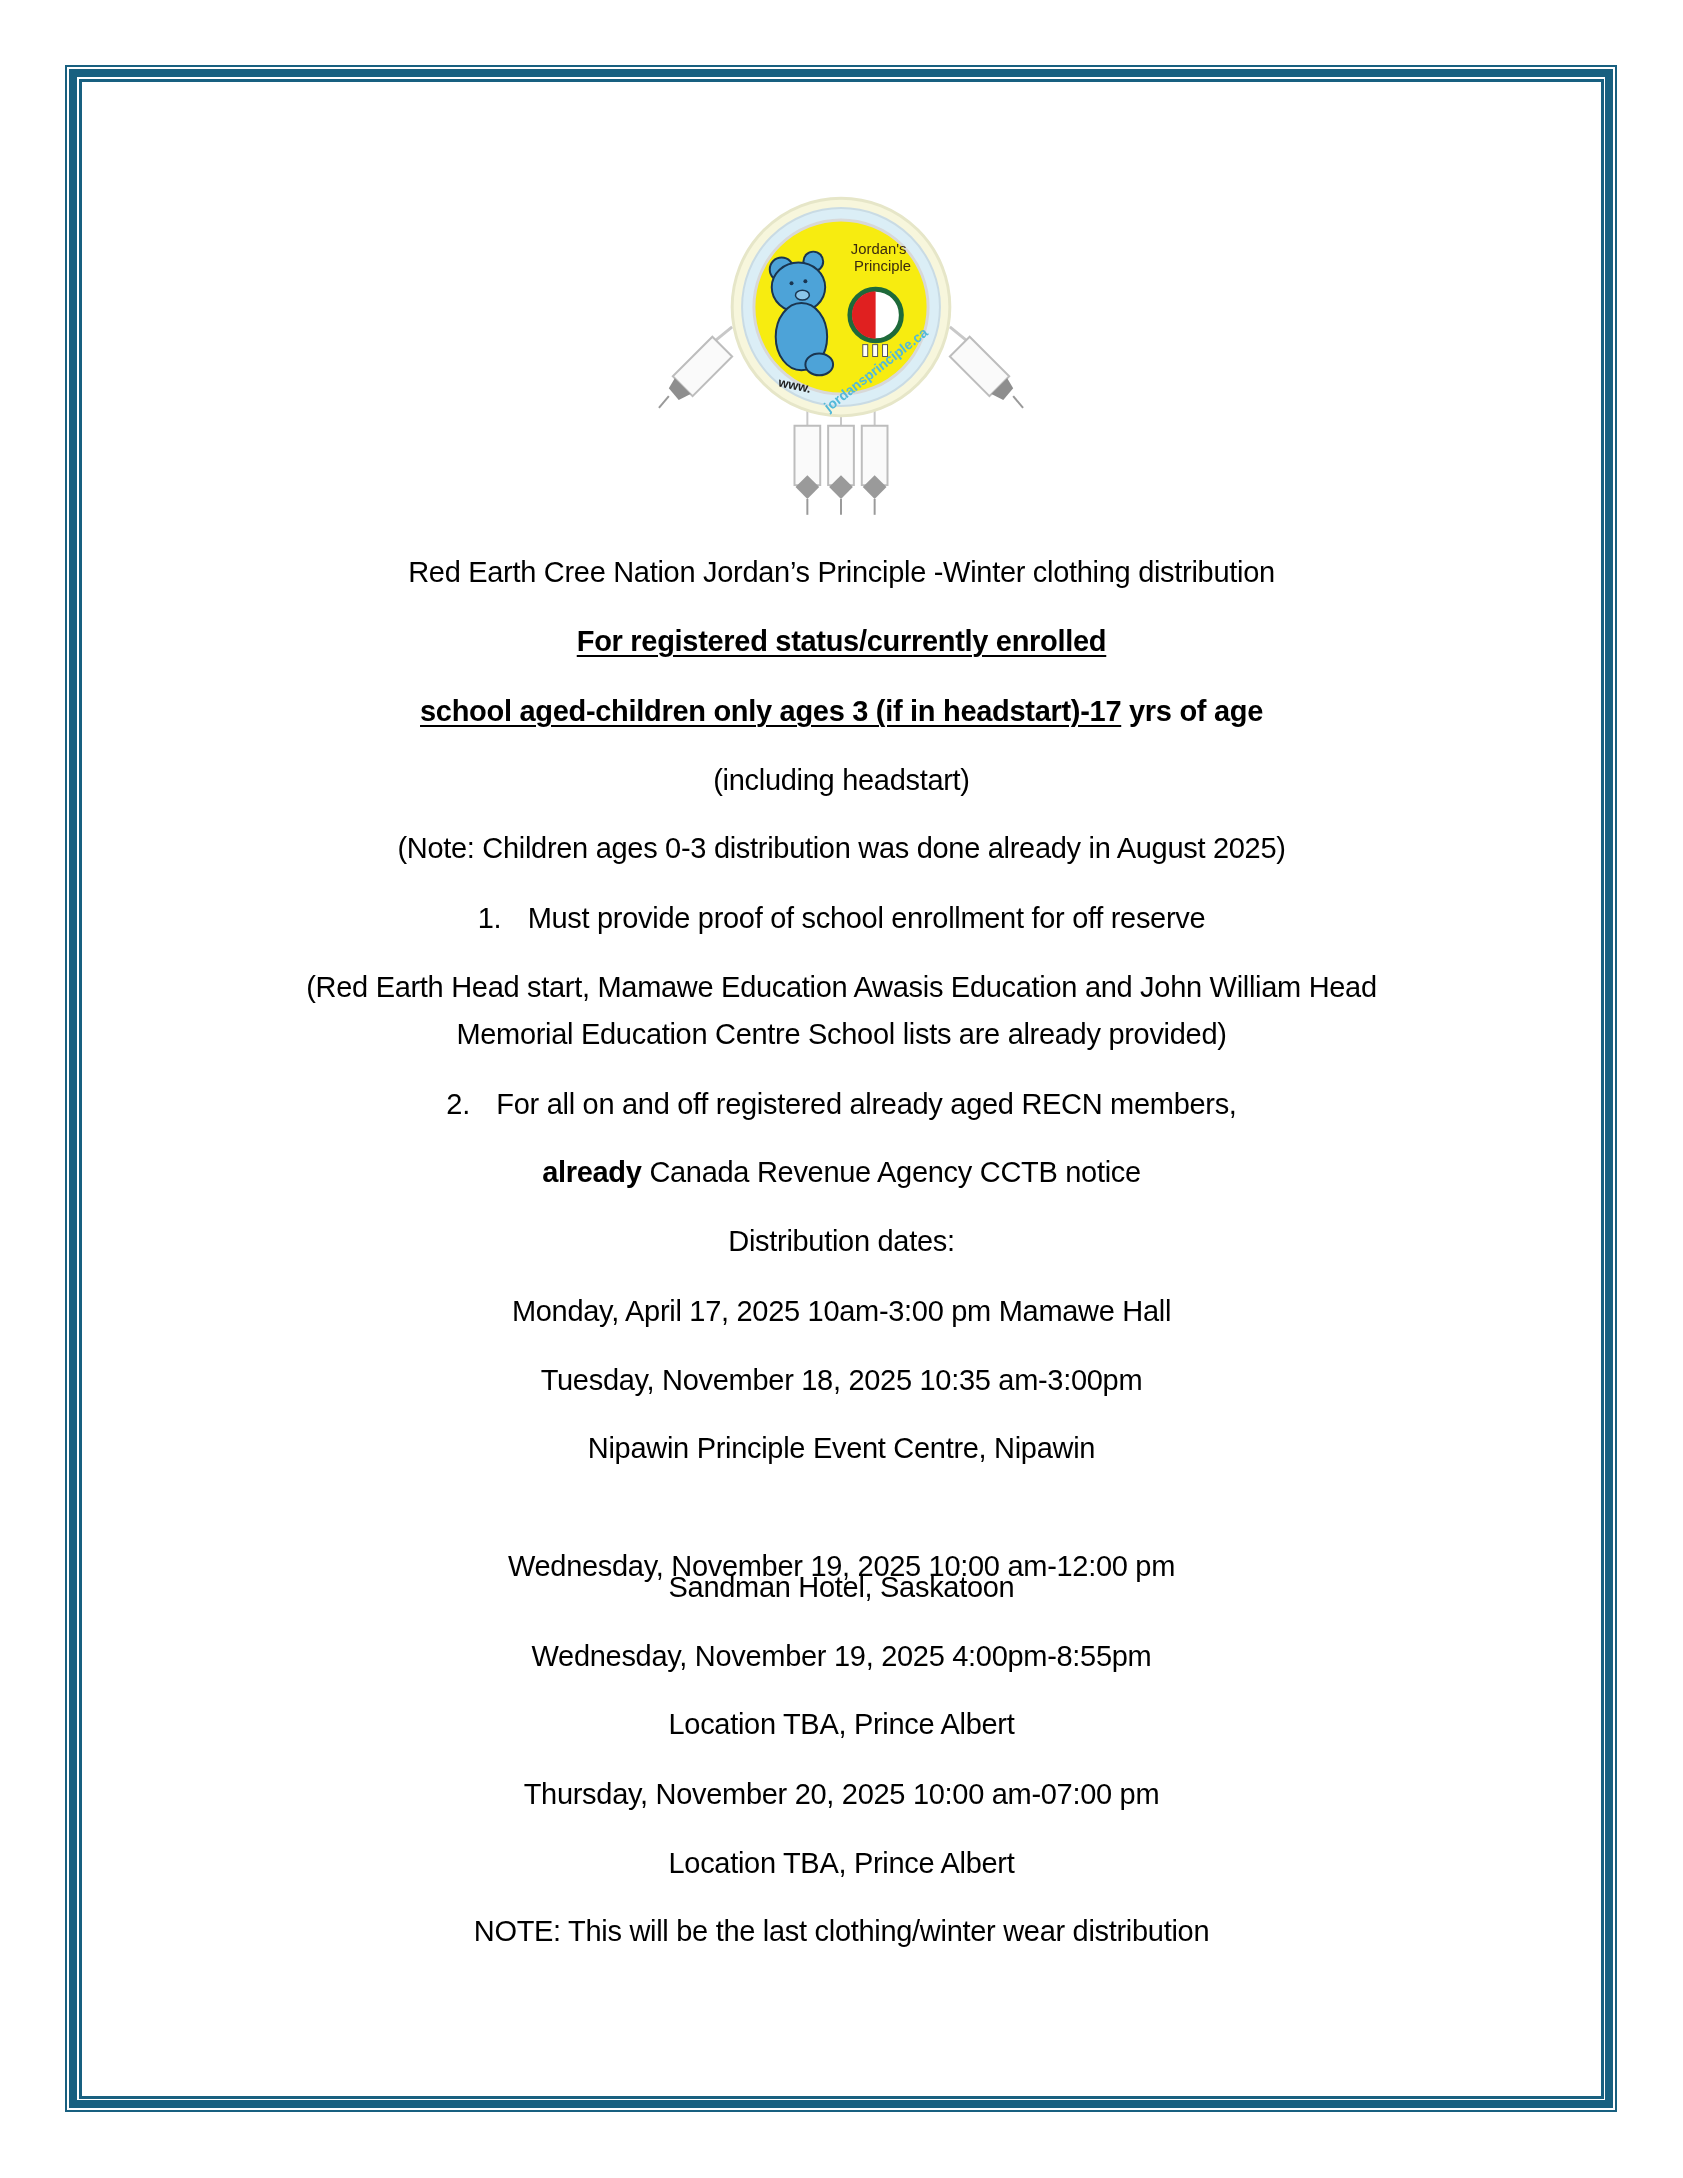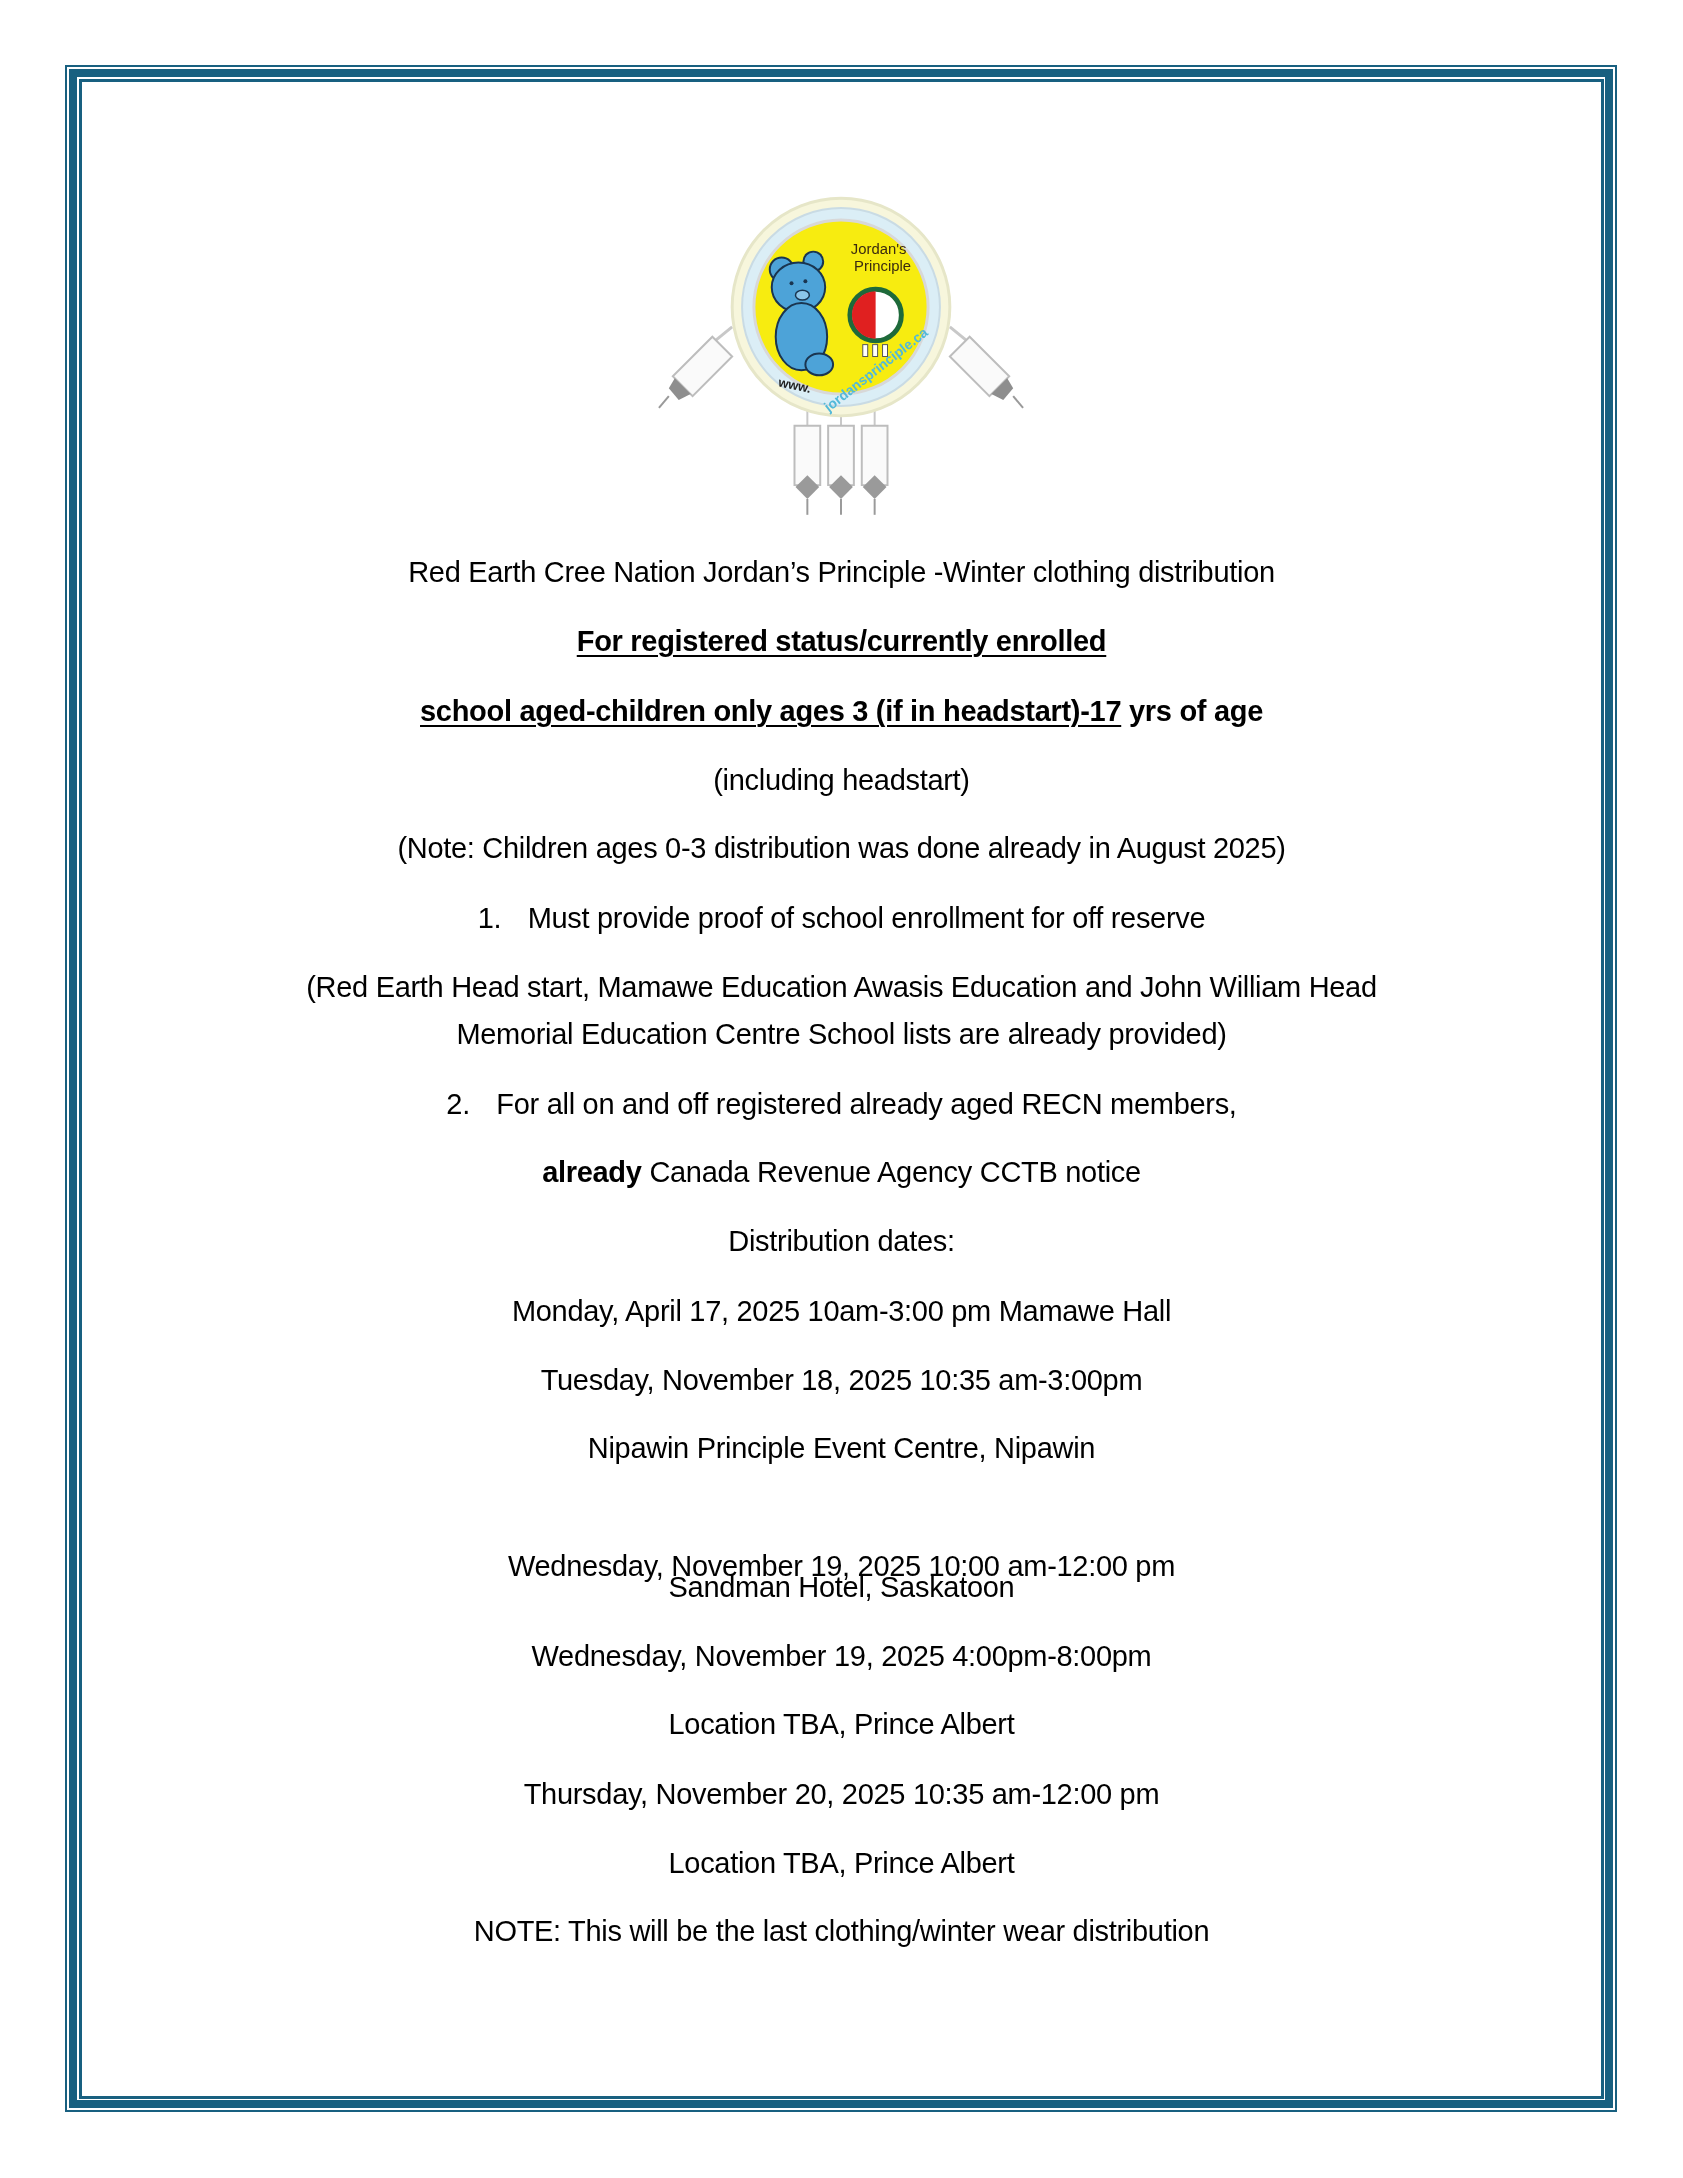--- a/index.html
+++ b/index.html
@@ -107,20 +107,20 @@
 
   <div class="line" style="top:600px;"><span class="bold">already</span><span> Canada Revenue Agency CCTB notice</span></div>
 
   <div class="line" style="top:669px;">Distribution dates:</div>
 
   <div class="line" style="top:739px;">Monday, April 17, 2025 10am-3:00 pm Mamawe Hall</div>
   <div class="line" style="top:808px;">Tuesday, November 18, 2025 10:35 am-3:00pm</div>
   <div class="line" style="top:876px;">Nipawin Principle Event Centre, Nipawin</div>
   <div class="line" style="top:994px;">Wednesday, November 19, 2025 10:00 am-12:00 pm</div>
   <div class="line" style="top:1015px;text-align:center;">Sandman Hotel, Saskatoon</div>
-  <div class="line" style="top:1084px;">Wednesday, November 19, 2025 4:00pm-8:00pm</div>
+  <div class="line" style="top:1084px;">Wednesday, November 19, 2025 4:00pm-8:55pm</div>
   <div class="line" style="top:1152px;">Location TBA, Prince Albert</div>
-  <div class="line" style="top:1222px;">Thursday, November 20, 2025 10:35 am-12:00 pm</div>
+  <div class="line" style="top:1222px;">Thursday, November 20, 2025 10:00 am-07:00 pm</div>
   <div class="line" style="top:1291px;">Location TBA, Prince Albert</div>
 
   <div class="line" style="top:1359px;">NOTE: This will be the last clothing/winter wear distribution</div>
 </div>
 
 
 </body></html>

